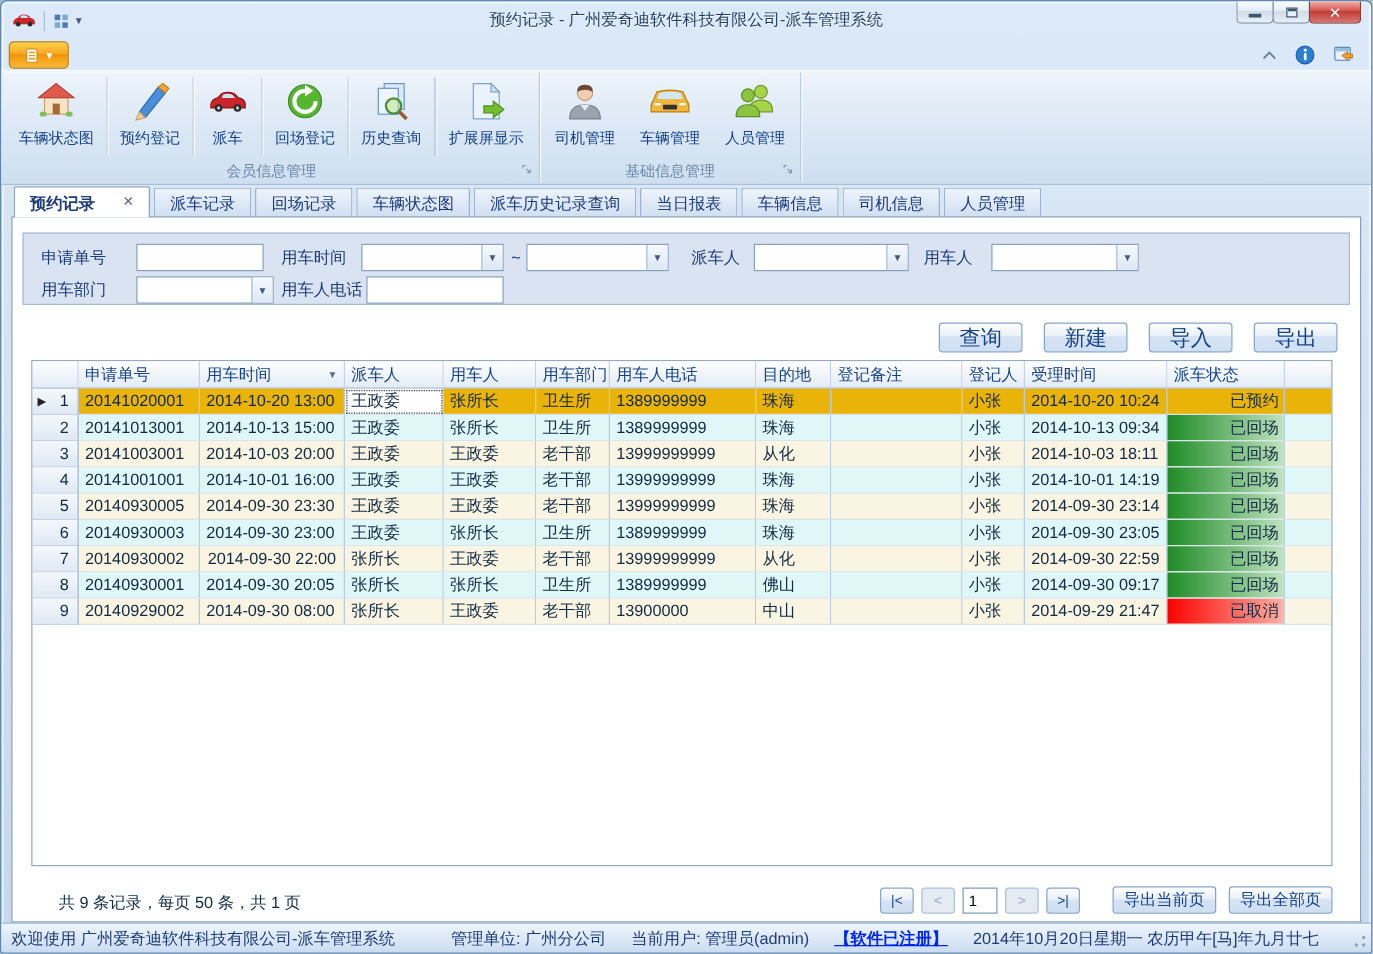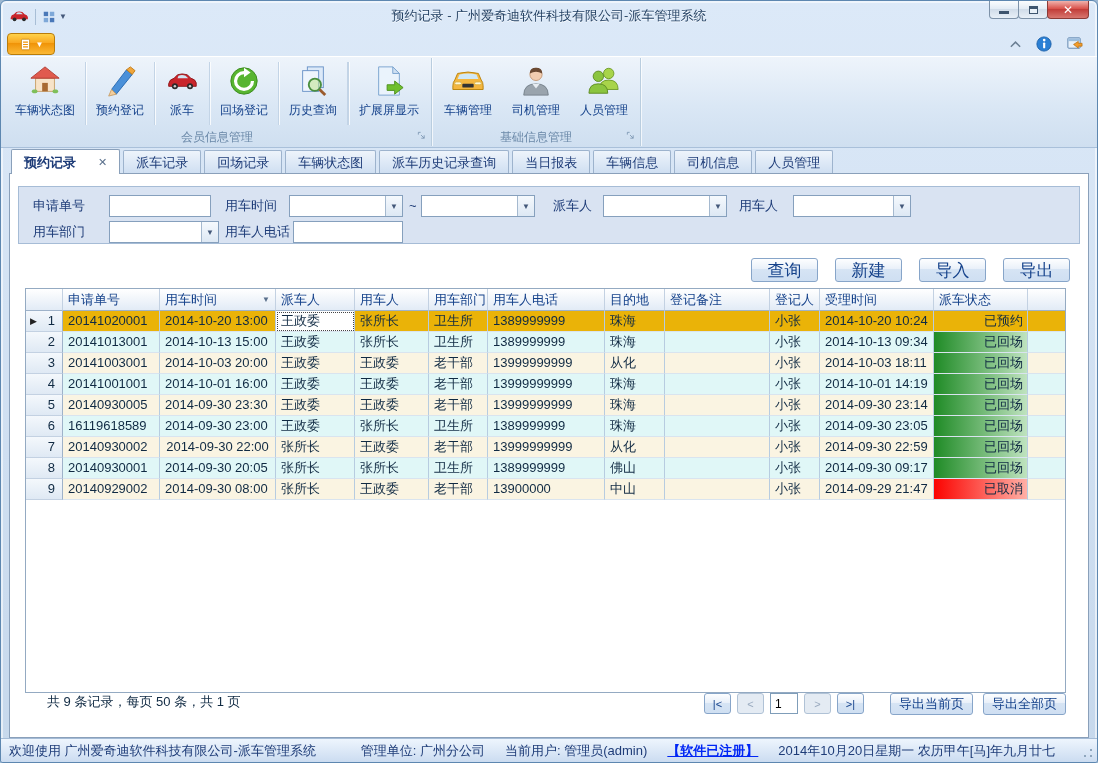--- a/index.html
+++ b/index.html
@@ -90,21 +90,21 @@
   .ind .rowptr{ position:absolute; left:4px; top:0; font-size:9px; color:#222; line-height:20px;}
   .row-sel .dc{ background:#eab308; }
   .row-cyan .dc{ background:#e0f7f7; }
   .row-cream .dc{ background:#faf4e2; }
   .dc.focus{ background:#fff !important; outline:1px dotted #444; outline-offset:-2px;}
   .dc.status{ text-align:right; padding-right:4px;}
   .dc.status.green{ background:linear-gradient(to right,#1f8b26,#bfe3bf) !important; }
   .dc.status.red{ background:linear-gradient(to right,#fb0300,#ffb0a6) !important; }
   .dc.filler{ flex:1; border-right:none;}
   
-  .cfooter{ height:44px; display:flex; align-items:flex-start; padding:0 22px 6px 37px; }
+  .cfooter{ height:44px; display:flex; align-items:flex-end; padding:0 22px 6px 37px; }
   .fsummary{ font-size:13px; color:#102a43; }
   .pager{ margin-left:auto; display:flex; align-items:center; gap:6px; }
   .pgbtn{ width:27px; height:21px; border:1px solid #87a5c9; border-radius:3px; font-size:11px; color:#15428b;
     background:linear-gradient(#fdfeff,#e9f0f9 45%,#d6e4f4 46%,#cfdff2); cursor:pointer; font-family:inherit;}
   .pgbtn.disabled{ color:#9aaabf; background:#e4ebf3; border-color:#b0c2d6; cursor:default;}
   .pginput{ width:28px; height:21px; border:1px solid #7f9db9; font-size:12px; text-align:left; padding:0 4px; font-family:inherit;}
   .exports{ display:flex; gap:10px; margin-left:26px;}
   .exports .glassbtn{ min-width:82px; height:22px; font-size:13px;}
   
   .statusbar{ height:24px; background:linear-gradient(#eef5fd,#cbdcf1); border-top:1px solid #a4bbd6;
@@ -268,40 +268,40 @@
           <div class="rgroup-label">会员信息管理<span class="launcher">
               <svg viewBox="0 0 10 10" width="9" height="9">
                 <path d="M1.5 4 V1.5 H4 M4.5 4.5 L8 8 M8 8 v-3.2 M8 8 h-3.2" stroke="#7e98b4" fill="none"></path>
               </svg>
             </span></div>
         </div>
         <div class="rgroup">
           <div class="rgroup-btns">
             <div class="rbtn">
               <span class="ric">
+                <svg viewBox="0 0 34 34" width="32" height="32">
+                  <path d="M4 32 q0 -12 13 -12 q13 0 13 12 z" fill="#9aa4ad" stroke="#76828c"></path>
+                  <path d="M13 20 l4 5 4 -5 z" fill="#e8edf2"></path>
+                  <circle cx="17" cy="10" r="6.5" fill="#f2cdb0" stroke="#c49a78"></circle>
+                  <path d="M17 3 q7 0 6.5 6 q-6.5 -3.5 -13 0 q-.5 -6 6.5 -6z" fill="#6b4a33"></path>
+                </svg>
+              </span>
+              <span class="rlabel">司机管理</span>
+            </div>
+            <div class="rbtn">
+              <span class="ric">
                 <svg viewBox="0 0 36 26" width="34" height="26">
                   <path d="M4 12 L7 5 Q18 2 29 5 L32 12 Q34 14 34 18 L34 22 L2 22 L2 18 Q2 14 4 12 Z" fill="#f4b63f" stroke="#b9820a"></path>
                   <path d="M9 6 Q18 4 27 6 L29 11 L7 11 Z" fill="#cfe8f7"></path>
                   <rect x="4" y="14" width="7" height="3" rx="1.5" fill="#fff8d8" stroke="#d8b24a"></rect>
                   <rect x="25" y="14" width="7" height="3" rx="1.5" fill="#fff8d8" stroke="#d8b24a"></rect>
                   <rect x="12" y="16" width="12" height="4" rx="1" fill="#333"></rect>
                 </svg>
               </span>
               <span class="rlabel">车辆管理</span>
-            </div>
-            <div class="rbtn">
-              <span class="ric">
-                <svg viewBox="0 0 34 34" width="32" height="32">
-                  <path d="M4 32 q0 -12 13 -12 q13 0 13 12 z" fill="#9aa4ad" stroke="#76828c"></path>
-                  <path d="M13 20 l4 5 4 -5 z" fill="#e8edf2"></path>
-                  <circle cx="17" cy="10" r="6.5" fill="#f2cdb0" stroke="#c49a78"></circle>
-                  <path d="M17 3 q7 0 6.5 6 q-6.5 -3.5 -13 0 q-.5 -6 6.5 -6z" fill="#6b4a33"></path>
-                </svg>
-              </span>
-              <span class="rlabel">司机管理</span>
             </div>
             <div class="rbtn">
               <span class="ric">
                 <svg viewBox="0 0 34 34" width="32" height="32">
                   <circle cx="22" cy="9" r="5.5" fill="#a8d44a" stroke="#6f9c2a"></circle>
                   <path d="M12 26 q0 -10 10 -10 q10 0 10 10 z" fill="#a8d44a" stroke="#6f9c2a"></path>
                   <circle cx="11" cy="12" r="5.5" fill="#8bc53f" stroke="#5e8c22"></circle>
                   <path d="M1 30 q0 -10 10 -10 q10 0 10 10 z" fill="#8bc53f" stroke="#5e8c22"></path>
                 </svg>
               </span>
@@ -493,21 +493,21 @@
           <div class="dc" style="width: 117px; flex: 0 0 auto;">13999999999</div>
           <div class="dc" style="width: 60px; flex: 0 0 auto;">珠海</div>
           <div class="dc" style="width: 105px; flex: 0 0 auto;"></div>
           <div class="dc" style="width: 50px; flex: 0 0 auto;">小张</div>
           <div class="dc" style="width: 114px; flex: 0 0 auto;">2014-09-30 23:14</div>
           <div class="dc status green" style="width: 94px; flex: 0 0 auto;">已回场</div>
           <div class="dc filler"></div>
         </div>
         <div class="g-row row-cyan">
           <div class="ind" style="width: 37px; flex: 0 0 auto;">6</div>
-          <div class="dc" style="width: 97px; flex: 0 0 auto;">16119618589</div>
+          <div class="dc" style="width: 97px; flex: 0 0 auto;">20140930003</div>
           <div class="dc" style="width: 116px; flex: 0 0 auto;">2014-09-30 23:00</div>
           <div class="dc" style="width: 79px; flex: 0 0 auto;">王政委</div>
           <div class="dc" style="width: 74px; flex: 0 0 auto;">张所长</div>
           <div class="dc" style="width: 59px; flex: 0 0 auto;">卫生所</div>
           <div class="dc" style="width: 117px; flex: 0 0 auto;">1389999999</div>
           <div class="dc" style="width: 60px; flex: 0 0 auto;">珠海</div>
           <div class="dc" style="width: 105px; flex: 0 0 auto;"></div>
           <div class="dc" style="width: 50px; flex: 0 0 auto;">小张</div>
           <div class="dc" style="width: 114px; flex: 0 0 auto;">2014-09-30 23:05</div>
           <div class="dc status green" style="width: 94px; flex: 0 0 auto;">已回场</div>

